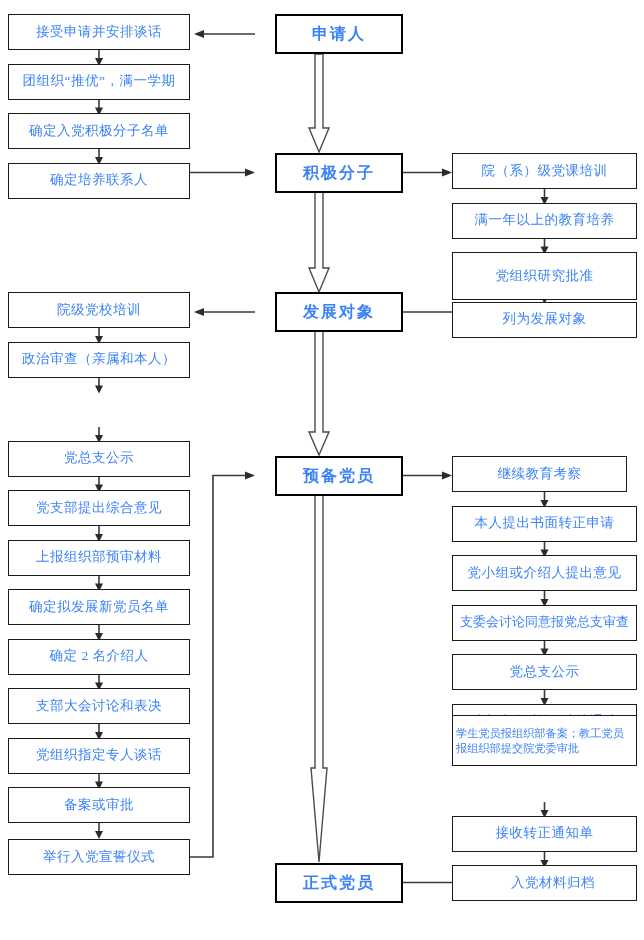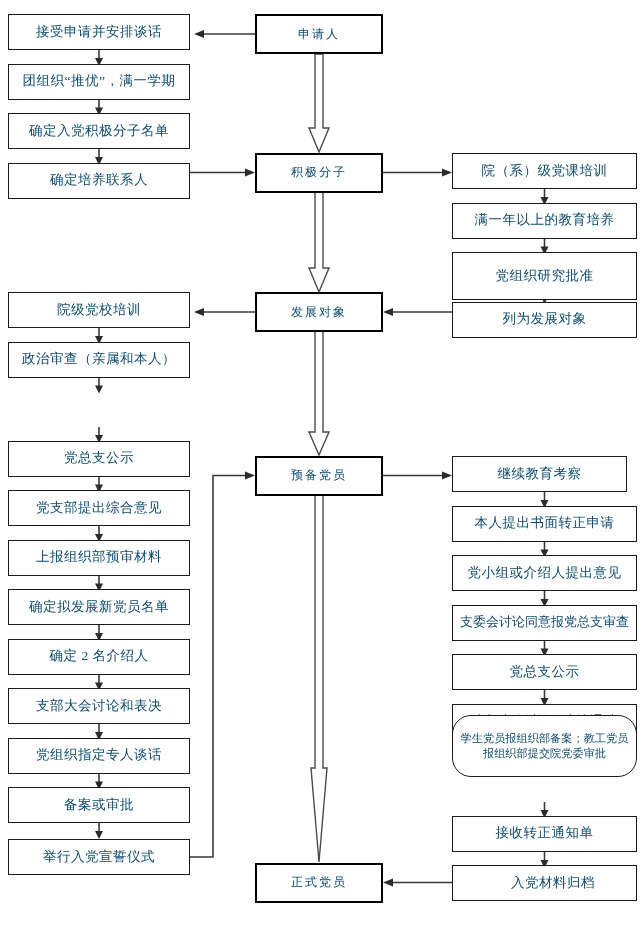--- a/index.html
+++ b/index.html
@@ -10,34 +10,34 @@
     position:relative;
     overflow:hidden;
   }
   #canvas{position:absolute;left:0;top:0;width:644px;height:940px;}
   .box{
     position:absolute;
     box-sizing:border-box;
     border:1.5px solid #1a1a1a;
     background:#fff;
     display:flex;align-items:center;justify-content:center;
-    text-align:center;
     font-size:13.5px;
     line-height:1.25;
-    color:#0c4a6e;
+    color:#3b82f6;
     letter-spacing:0.5px;
     padding:0 3px;
     white-space:nowrap;
   }
   .box.wrap{white-space:normal;font-size:11.2px;line-height:1.3;letter-spacing:0px;}
   .box.stage{
     border:2.5px solid #000;
-    font-weight:normal;
-    font-size:12px;
+    font-weight:bold;
+    font-size:16px;
     letter-spacing:2px;
+    margin-left:20px;
   }
   .box.tight{font-size:13px;letter-spacing:0px;}
   svg.links{position:absolute;left:0;top:0;width:644px;height:940px;pointer-events:none;}
   .ln{stroke:#3a3a3a;stroke-width:1.6;fill:none;}
   .ahead{fill:#2b2b2b;}
   .bigarrow{fill:#ffffff;stroke:#4a4a4a;stroke-width:1.4;}
 </style>
 </head>
 <body>
 
@@ -165,17 +165,17 @@
   <div class="box" style="left:452px;top:153px;width:185px;height:36px;">院（系）级党课培训</div>
   <div class="box" style="left:452px;top:202.5px;width:185px;height:36px;">满一年以上的教育培养</div>
   <div class="box" style="left:452px;top:252px;width:185px;height:48px;">党组织研究批准</div>
   <div class="box" style="left:452px;top:301.5px;width:185px;height:36px;">列为发展对象</div>
   <div class="box" style="left:452px;top:456px;width:175px;height:36px;">继续教育考察</div>
   <div class="box" style="left:452px;top:505.5px;width:185px;height:36px;">本人提出书面转正申请</div>
   <div class="box" style="left:452px;top:555px;width:185px;height:36px;">党小组或介绍人提出意见</div>
   <div class="box tight" style="left:452px;top:604.5px;width:185px;height:36px;">支委会讨论同意报党总支审查</div>
   <div class="box" style="left:452px;top:654px;width:185px;height:36px;">党总支公示</div>
   <div class="box tight" style="left:452px;top:703.5px;width:185px;height:36px;">支部大会讨论、表决通过</div>
-  <div class="box wrap" style="left:452px;top:715px;width:185px;height:62px;border-radius:19px;">学生党员报组织部备案；教工党员报组织部提交院党委审批</div>
+  <div class="box wrap" style="left:452px;top:715px;width:185px;height:51px;">学生党员报组织部备案；教工党员报组织部提交院党委审批</div>
   <div class="box" style="left:452px;top:815.5px;width:185px;height:36px;">接收转正通知单</div>
   <div class="box" style="left:452px;top:865px;width:185px;height:36px;padding-left:20px;">入党材料归档</div>
 
 </div>
 
 </body></html>

